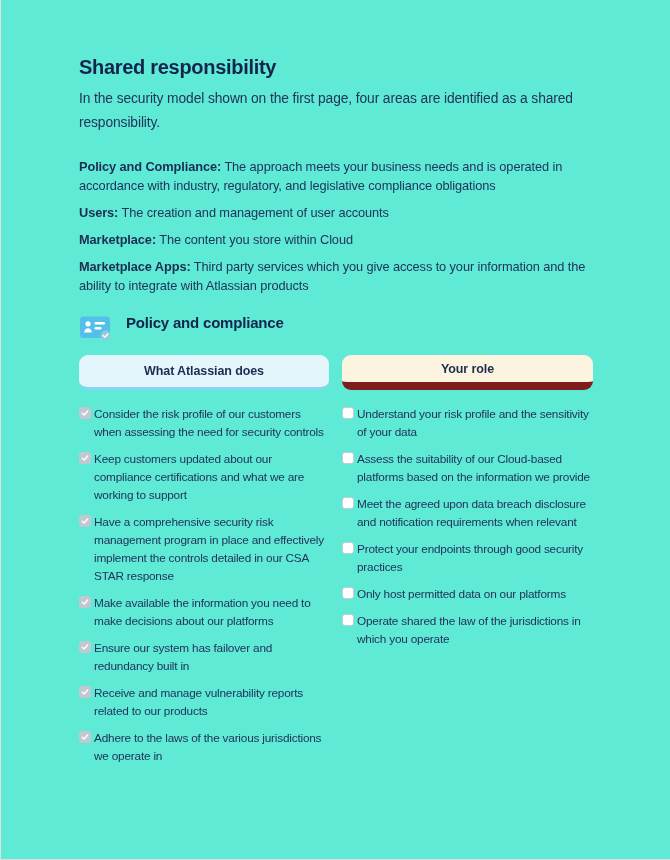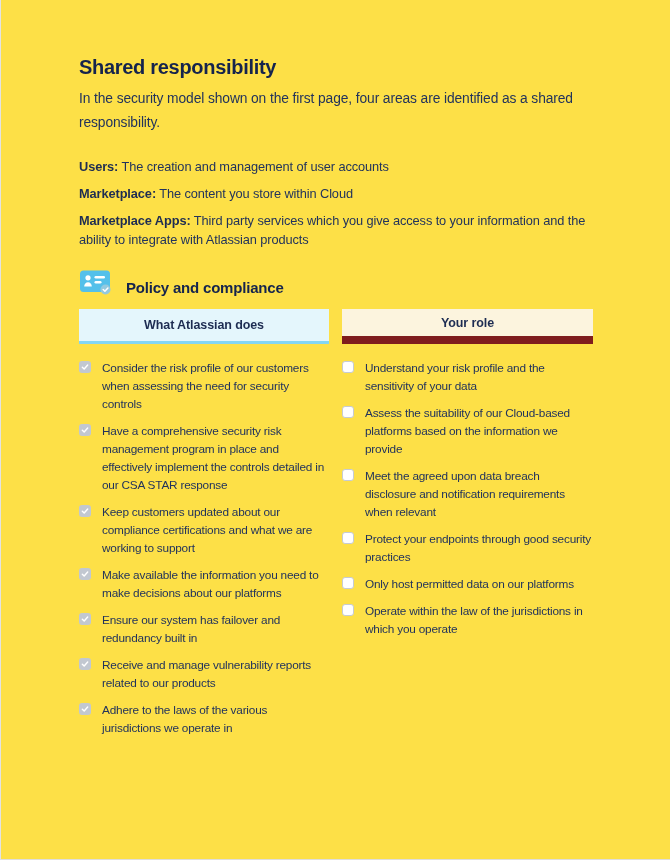--- a/index.html
+++ b/index.html
@@ -1,19 +1,19 @@
 <!DOCTYPE html>
 <html><head>
 <meta charset="utf-8">
 <style>
   * { margin:0; padding:0; box-sizing:border-box; }
   html,body { background:#f4f4f4; }
   body { font-family:"Liberation Sans", sans-serif; }
   .page {
-    position:relative; width:670px; height:860px; background:#fde047;
+    position:relative; width:670px; height:860px; background:#5eead4;
     border-left:1px solid #e3e3e3; border-bottom:1px solid #dedede;
     overflow:hidden; margin:0 auto;
     color:#1f2e54;
   }
   .content { position:absolute; left:78px; top:0; width:514px; }
 
   h1.page-title {
     margin-top:55px; font-size:20px; line-height:24px; font-weight:700;
     color:#15244d; letter-spacing:-0.3px;
   }
@@ -21,36 +21,36 @@
     margin-top:8px; font-size:13.8px; line-height:24px; color:#22335c;
     letter-spacing:-0.1px;
   }
   .definitions { margin-top:22px; }
   .definitions p {
     font-size:12.8px; line-height:19px; margin-bottom:8px; color:#22335c;
     letter-spacing:-0.1px;
   }
   .definitions .def-label { font-weight:700; color:#1d2c52; }
 
-  .section-head { margin-top:19px; display:flex; align-items:flex-end; gap:13px; height:28px; }
+  .section-head { margin-top:19px; display:flex; align-items:flex-start; gap:13px; height:28px; }
   .section-head .sec-icon { flex:none; width:34px; height:28px; display:block; }
   .section-title { font-size:15px; font-weight:700; color:#15244d; letter-spacing:-0.2px; }
 
   .resp-table { margin-top:13px; display:flex; gap:13px; }
   .col { width:250px; }
   .col-right { width:251px; }
   .col-header {
     height:35px; display:flex; align-items:center; justify-content:center;
-    font-size:12.5px; font-weight:700; color:#1d2c52; letter-spacing:-0.1px;
+    font-size:12.5px; font-weight:700; color:#1d2c52; letter-spacing:-0.1px;border-radius:9px;
   }
   .col-header.blue  { background:#e4f6fc; border-bottom:3px solid #84d6f2; }
   .col-header.gold  { background:#fcf4de; border-bottom:8px solid #7f1d1d; }
 
   .checklist { margin-top:15px; list-style:none; }
-  .checklist li { display:flex; gap:11px; margin-bottom:9px; }
+  .checklist li { display:flex; gap:3px; margin-bottom:9px; }
   .checklist .cbx {
     flex:none; width:12px; height:12px; border-radius:3px; margin-top:2px;
     display:flex; align-items:center; justify-content:center;
   }
   .cbx.checked { background:#c2c8d1; }
   .cbx.unchecked { background:#ffffff; border:1.4px solid #c6cbd4; }
   .item-text {
     font-size:11.8px; line-height:18px; color:#22335c; letter-spacing:-0.2px;
   }
 
@@ -67,20 +67,24 @@
 <body>
 
 <div class="page">
   <div class="content">
 
     <h1 class="page-title">Shared responsibility</h1>
 
     <p class="intro">In the security model shown on the first page, four areas are identified as a shared responsibility.</p>
 
     <div class="definitions">
+      <p>
+        <span class="def-label">Policy and Compliance:</span>
+        <span>The approach meets your business needs and is operated in accordance with industry, regulatory, and legislative compliance obligations</span>
+      </p>
       <p>
         <span class="def-label">Users:</span>
         <span>The creation and management of user accounts</span>
       </p>
       <p>
         <span class="def-label">Marketplace:</span>
         <span>The content you store within Cloud</span>
       </p>
       <p>
         <span class="def-label">Marketplace Apps:</span>
@@ -113,29 +117,29 @@
                 </svg>
               </span>
             <span class="item-text">Consider the risk profile of our customers when assessing the need for security controls</span>
           </li>
           <li>
             <span class="cbx checked">
                 <svg width="10" height="10" viewBox="0 0 12 12">
                   <path d="M2.8 6.3 L5 8.4 L9.2 3.7" stroke="#fff" stroke-width="1.7" fill="none" stroke-linecap="round" stroke-linejoin="round"></path>
                 </svg>
               </span>
+            <span class="item-text">Keep customers updated about our compliance certifications and what we are working to support</span>
+          </li>
+          <li>
+            <span class="cbx checked">
+                <svg width="10" height="10" viewBox="0 0 12 12">
+                  <path d="M2.8 6.3 L5 8.4 L9.2 3.7" stroke="#fff" stroke-width="1.7" fill="none" stroke-linecap="round" stroke-linejoin="round"></path>
+                </svg>
+              </span>
             <span class="item-text">Have a comprehensive security risk management program in place and effectively implement the controls detailed in our CSA STAR response</span>
-          </li>
-          <li>
-            <span class="cbx checked">
-                <svg width="10" height="10" viewBox="0 0 12 12">
-                  <path d="M2.8 6.3 L5 8.4 L9.2 3.7" stroke="#fff" stroke-width="1.7" fill="none" stroke-linecap="round" stroke-linejoin="round"></path>
-                </svg>
-              </span>
-            <span class="item-text">Keep customers updated about our compliance certifications and what we are working to support</span>
           </li>
           <li>
             <span class="cbx checked">
                 <svg width="10" height="10" viewBox="0 0 12 12">
                   <path d="M2.8 6.3 L5 8.4 L9.2 3.7" stroke="#fff" stroke-width="1.7" fill="none" stroke-linecap="round" stroke-linejoin="round"></path>
                 </svg>
               </span>
             <span class="item-text">Make available the information you need to make decisions about our platforms</span>
           </li>
           <li>
@@ -183,21 +187,21 @@
           <li>
             <span class="cbx unchecked"></span>
             <span class="item-text">Protect your endpoints through good security practices</span>
           </li>
           <li>
             <span class="cbx unchecked"></span>
             <span class="item-text">Only host permitted data on our platforms</span>
           </li>
           <li>
             <span class="cbx unchecked"></span>
-            <span class="item-text">Operate within the law of the jurisdictions in which you operate</span>
+            <span class="item-text">Operate shared the law of the jurisdictions in which you operate</span>
           </li>
         </ul>
       </div>
 
     </div>
   </div>
 
   <div class="page-footer">
     <span class="footer-title">ATLASSIAN CLOUD SECURITY SHARED RESPONSIBILITIES</span>
     <span class="footer-page">8</span>

